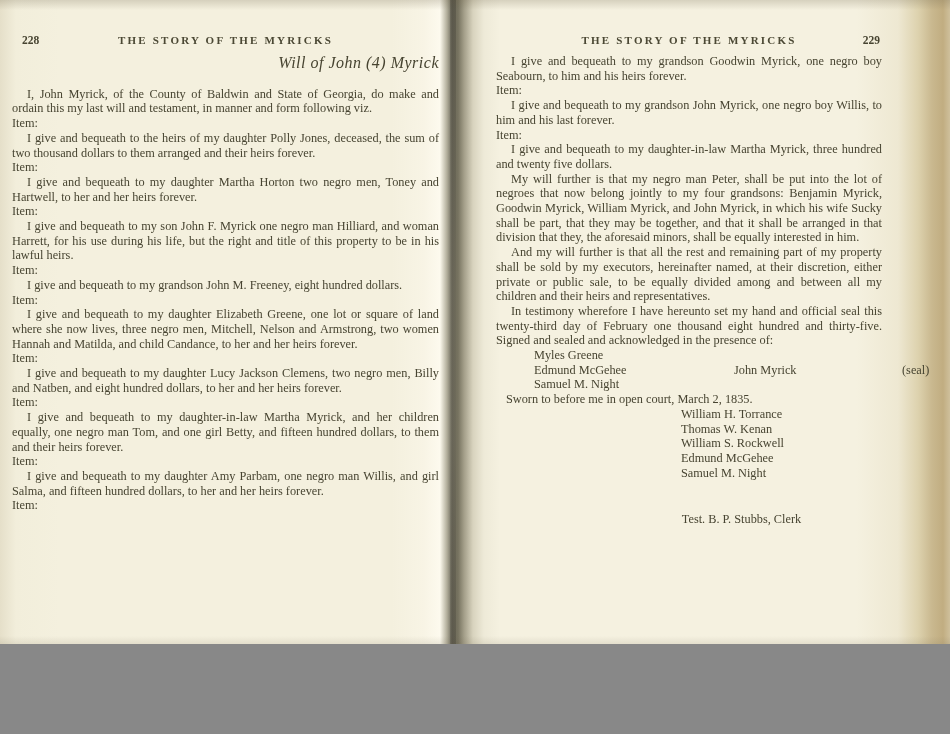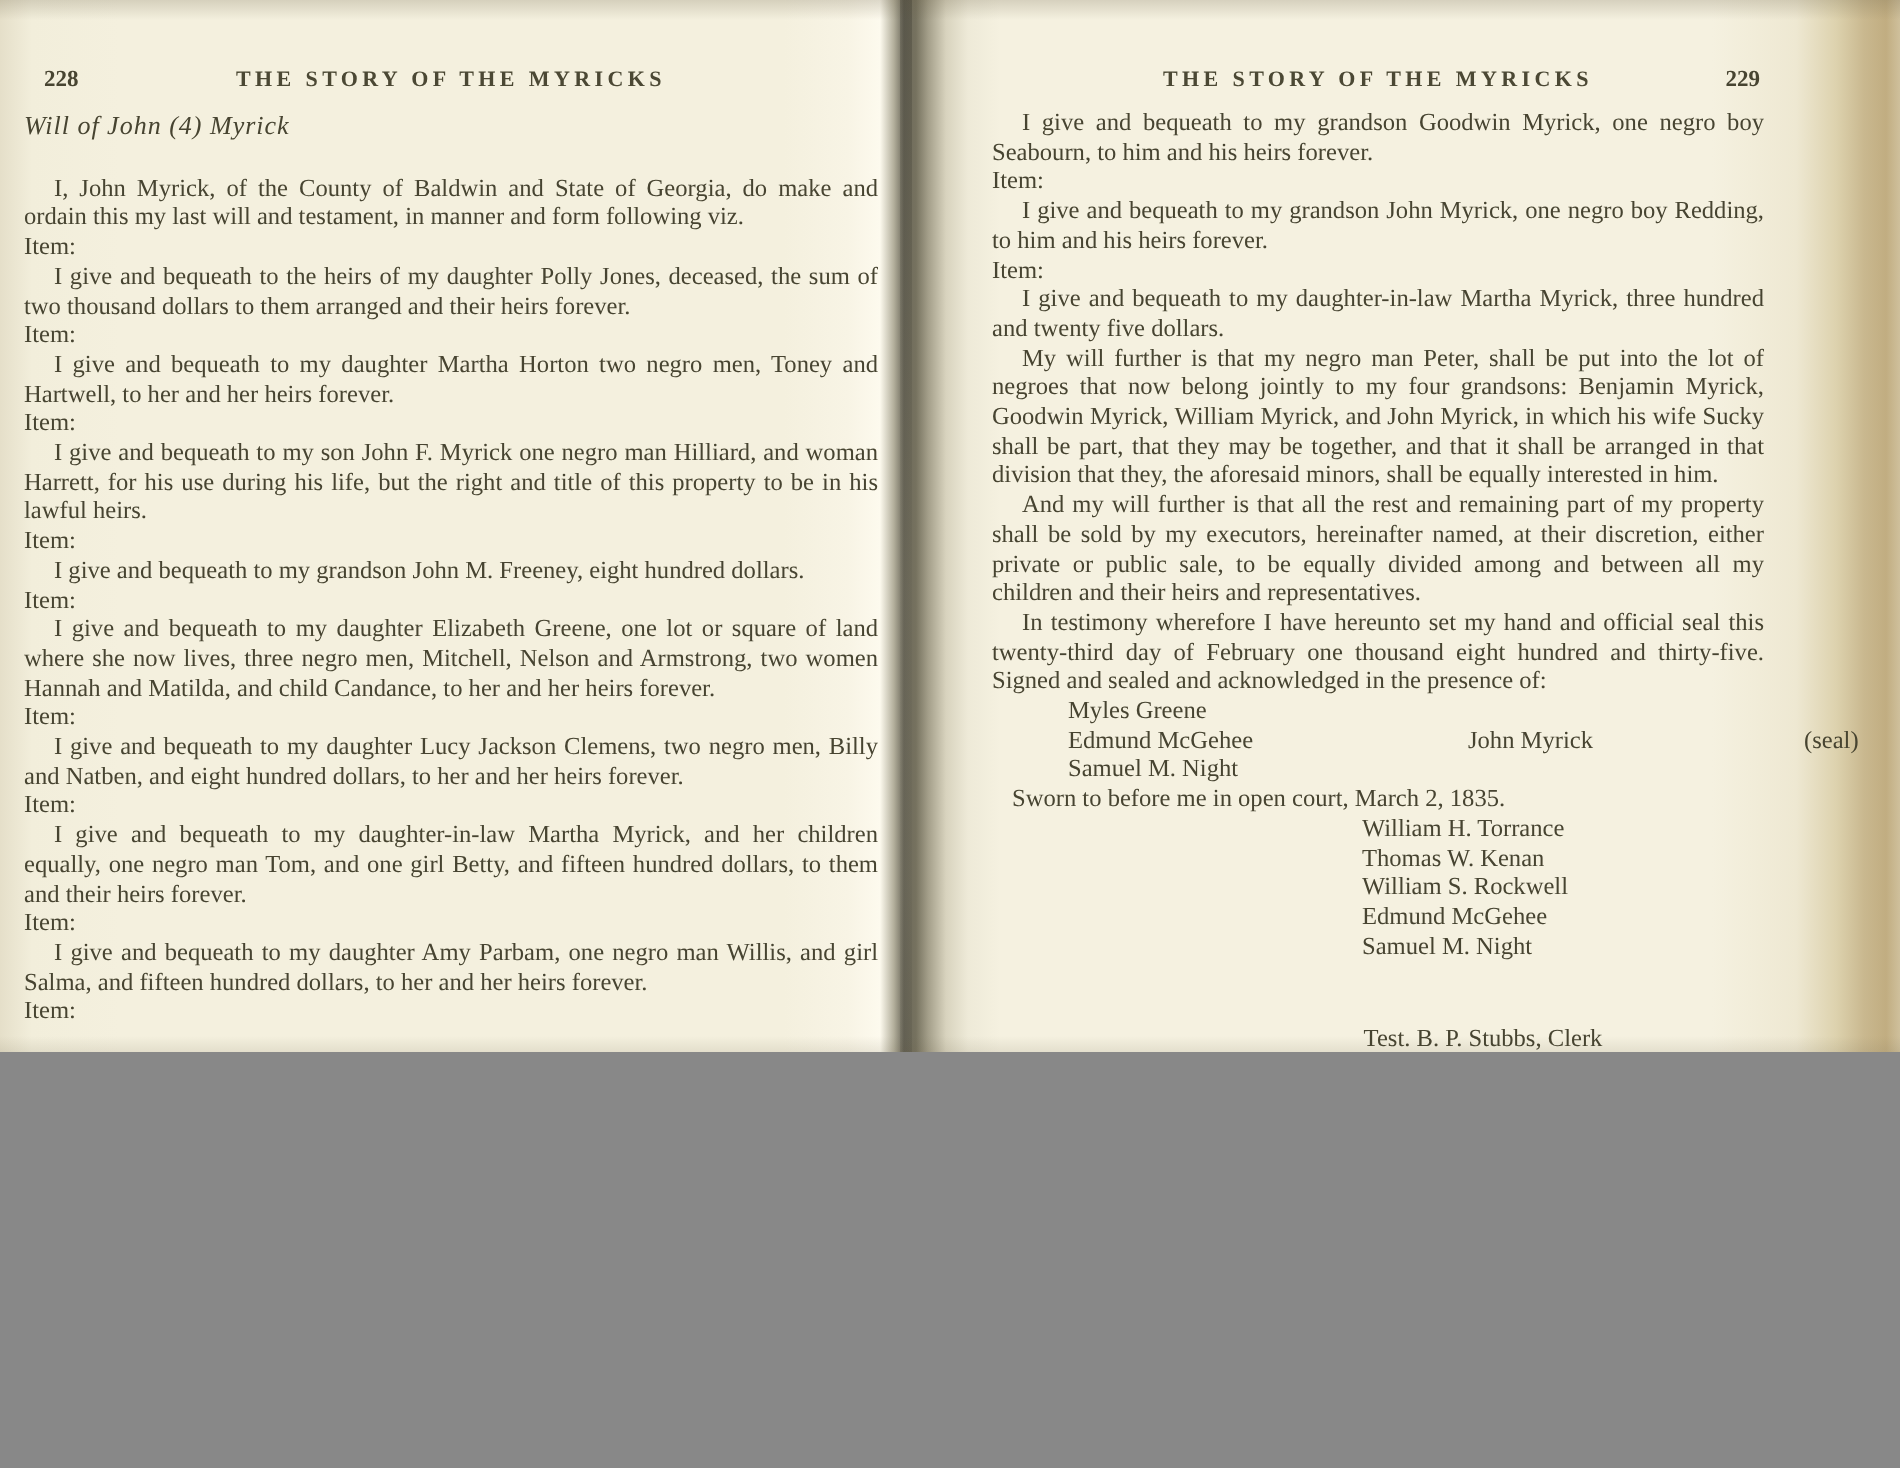--- a/index.html
+++ b/index.html
@@ -1,19 +1,19 @@
 <!DOCTYPE html>
 <html><head>
 <meta charset="utf-8">
 <style>
   html, body { margin: 0; padding: 0; background: #888; }
   .scan {
     position: relative;
     width: 950px;
-    height: 526px;
+    height: 644px;
     overflow: hidden;
     font-family: "Liberation Serif", "DejaVu Serif", serif;
     color: #474431;
     background:
       linear-gradient(180deg, rgba(105,95,70,0.22) 0px, rgba(105,95,70,0) 10px),
       linear-gradient(0deg, rgba(105,95,70,0.12) 0px, rgba(105,95,70,0) 8px),
       linear-gradient(90deg,
         #e5dfc9 0px, #f2eedb 16px, #f4f0de 60px, #f4f0de 392px,
         #f8f4e5 424px, #fdfaee 440px,
         #b2ae9b 447px, #6b685a 452px, #76725f 458px, #a39e89 464px,
@@ -33,21 +33,21 @@
   .header-row { position: relative; height: 15px; margin-top: 33px; margin-bottom: 6px; }
   .running-header {
     text-align: center; font-size: 11px; font-weight: bold;
     letter-spacing: 2.2px; color: #4b4834;
   }
   .pagenum { position: absolute; top: 0; font-size: 11.5px; font-weight: bold; }
   .pagenum-left  { left: 10px; }
   .pagenum-right { right: 2px; }
 
   .section-title {
-    text-align: left; font-style: italic; font-size: 13px;
+    text-align: right; font-style: italic; font-size: 16px;
     letter-spacing: 0.5px; margin: 8px 0 16px 0; font-weight: 500;
   }
 
   p { margin: 0; text-align: justify; }
   .para { text-indent: 15px; }
   .item { text-indent: 0; }
   .opening { text-indent: 0; }
   .body-right { margin-top: 4px; }
 
   .witness-block { padding-left: 38px; }
@@ -95,21 +95,21 @@
 
   <div class="page page-right">
     <div class="header-row">
       <span class="pagenum pagenum-right">229</span>
       <div class="running-header">THE STORY OF THE MYRICKS</div>
     </div>
 
     <div class="body-right">
       <p class="para">I give and bequeath to my grandson Goodwin Myrick, one negro boy Seabourn, to him and his heirs forever.</p>
       <p class="item">Item:</p>
-      <p class="para">I give and bequeath to my grandson John Myrick, one negro boy Redding, to him and his heirs forever.</p>
+      <p class="para">I give and bequeath to my grandson John Myrick, one negro boy Willis, to him and his last forever.</p>
       <p class="item">Item:</p>
       <p class="para">I give and bequeath to my daughter-in-law Martha Myrick, three hundred and twenty five dollars.</p>
       <p class="para">My will further is that my negro man Peter, shall be put into the lot of negroes that now belong jointly to my four grandsons: Benjamin Myrick, Goodwin Myrick, William Myrick, and John Myrick, in which his wife Sucky shall be part, that they may be together, and that it shall be arranged in that division that they, the aforesaid minors, shall be equally interested in him.</p>
       <p class="para">And my will further is that all the rest and remaining part of my property shall be sold by my executors, hereinafter named, at their discretion, either private or public sale, to be equally divided among and between all my children and their heirs and representatives.</p>
       <p class="para">In testimony wherefore I have hereunto set my hand and official seal this twenty-third day of February one thousand eight hundred and thirty-five. Signed and sealed and acknowledged in the presence of:</p>
 
       <div class="witness-block">
         <p class="witness-row">
           <span>Myles Greene</span>
         </p>

